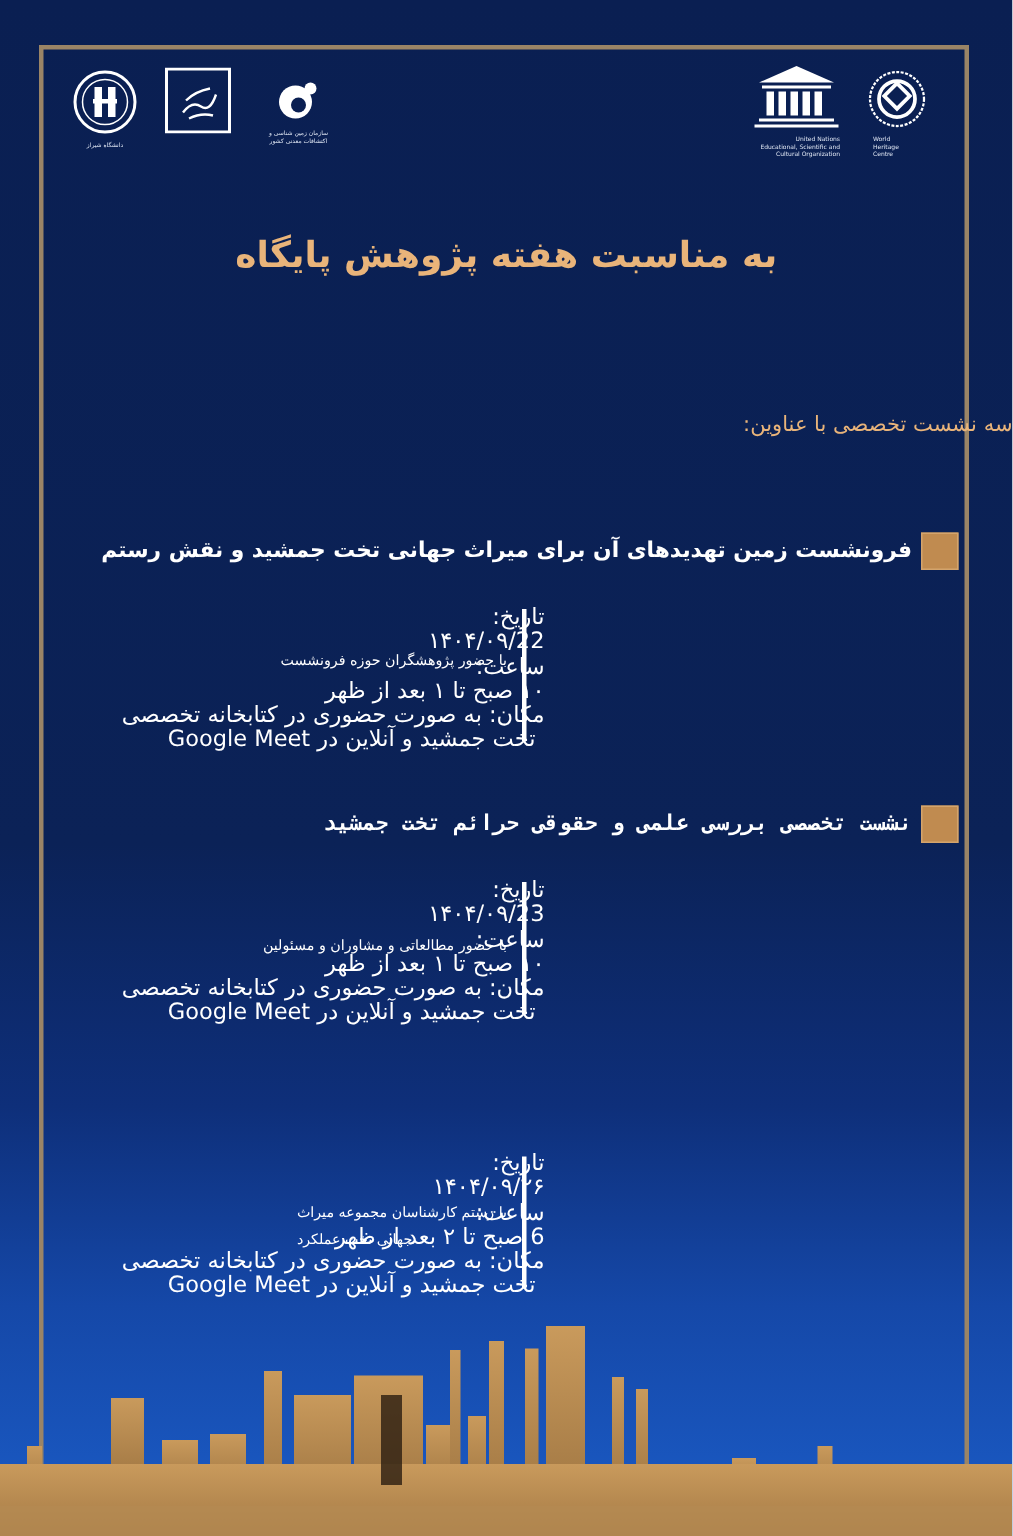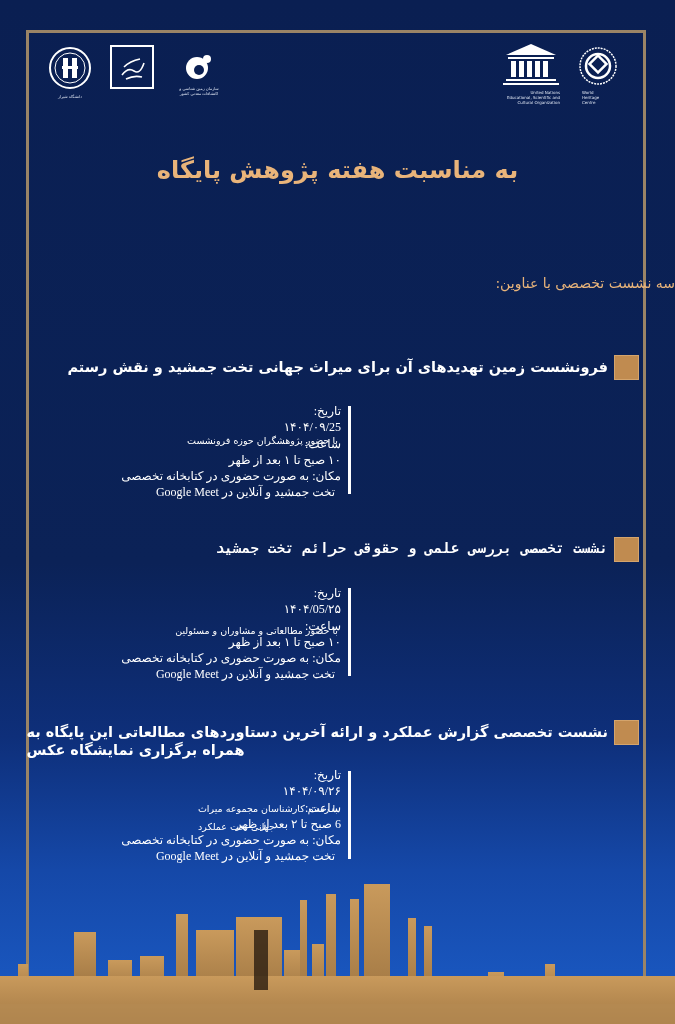--- a/index.html
+++ b/index.html
@@ -13,22 +13,22 @@
   .logo{position:absolute;color:#fff;}
   .logo .cap{font-size:4px;line-height:5px;color:#dfe6f3;text-align:center;white-space:pre-line;}
   .title{position:absolute;left:0;right:0;top:152px;direction:rtl;text-align:center;
     color:#e9b47a;font-weight:bold;font-size:24px;line-height:37px;}
   .subtitle{position:absolute;left:0;right:0;top:275px;direction:rtl;text-align:right;
     color:#e9b47a;font-size:14px;padding-left:40px;}
   .session-title{position:absolute;right:36px;direction:rtl;text-align:left;color:#fff;
     font-weight:bold;font-size:14.5px;line-height:18px;}
   .bullet{display:inline-block;width:25px;height:25px;background:#c08b50;border:1px solid #d4a46c;
     vertical-align:middle;margin-left:6px;box-sizing:border-box;}
-  .details{position:absolute;right:334px;direction:rtl;text-align:right;color:#fff;
-    font-size:12px;line-height:16.3px;font-family:Liberation Serif, serif;}
+  .details{position:absolute;right:312px;direction:rtl;text-align:right;color:#fff;
+    font-size:15px;line-height:16.3px;}
   .vbar{position:absolute;left:348px;width:3px;background:#fff;}
   .presence{position:absolute;right:337px;direction:rtl;text-align:left;color:#fff;
     font-size:9.5px;line-height:18px;}
   .ruins{position:absolute;left:0;bottom:0;width:675px;height:160px;}
 </style>
 </head>
 <body>
 
 <div class="poster">
   <div class="frame"></div>
@@ -96,46 +96,42 @@
     <div>به مناسبت هفته پژوهش پایگاه</div>
   </div>
   <div class="subtitle">سه نشست تخصصی با عناوین:</div>
 
   <div class="session-title" style="top:355px;">
     <span class="bullet"></span><span>فرونشست زمین تهدیدهای آن برای میراث جهانی تخت جمشید و نقش رستم</span>
   </div>
   <div class="vbar" style="top:406px;height:88px;"></div>
   <div class="details" style="top:403px;">
     <div>تاریخ:</div>
-    <div>۱۴۰۴/۰۹/25</div>
+    <div>۱۴۰۴/۰۹/22</div>
     <div>ساعت:</div>
     <div>۱۰ صبح تا ۱ بعد از ظهر</div>
     <div>مکان: به صورت حضوری در کتابخانه تخصصی</div>
     <div style="margin-right:6px">تخت جمشید و آنلاین در Google Meet</div>
   </div>
   <div class="presence" style="top:432px;">با حضور پژوهشگران حوزه فرونشست</div>
 
   <div class="session-title" style="top:537px;font-family:Liberation Mono, monospace;">
     <span class="bullet"></span><span>نشست تخصصی بررسی علمی و حقوقی حرائم تخت جمشید</span>
   </div>
   <div class="vbar" style="top:588px;height:88px;"></div>
   <div class="details" style="top:585px;">
     <div>تاریخ:</div>
-    <div>۱۴۰۴/05/۲۵</div>
+    <div>۱۴۰۴/۰۹/23</div>
     <div>ساعت:</div>
     <div>۱۰ صبح تا ۱ بعد از ظهر</div>
     <div>مکان: به صورت حضوری در کتابخانه تخصصی</div>
     <div style="margin-right:6px">تخت جمشید و آنلاین در Google Meet</div>
   </div>
   <div class="presence" style="top:622px;">با حضور مطالعاتی و مشاوران و مسئولین</div>
 
-  <div class="session-title" style="top:720px;">
-    <div><span class="bullet"></span><span>نشست تخصصی گزارش عملکرد و ارائه آخرین دستاوردهای مطالعاتی این پایگاه به</span></div>
-    <div style="margin-right:33px;margin-top:-4px">همراه برگزاری نمایشگاه عکس</div>
-  </div>
   <div class="vbar" style="top:771px;height:88px;"></div>
   <div class="details" style="top:767px;">
     <div>تاریخ:</div>
     <div>۱۴۰۴/۰۹/۲۶</div>
     <div>ساعت:</div>
     <div>6 صبح تا ۲ بعد از ظهر</div>
     <div>مکان: به صورت حضوری در کتابخانه تخصصی</div>
     <div style="margin-right:6px">تخت جمشید و آنلاین در Google Meet</div>
   </div>
   <div class="presence" style="top:800px;">

